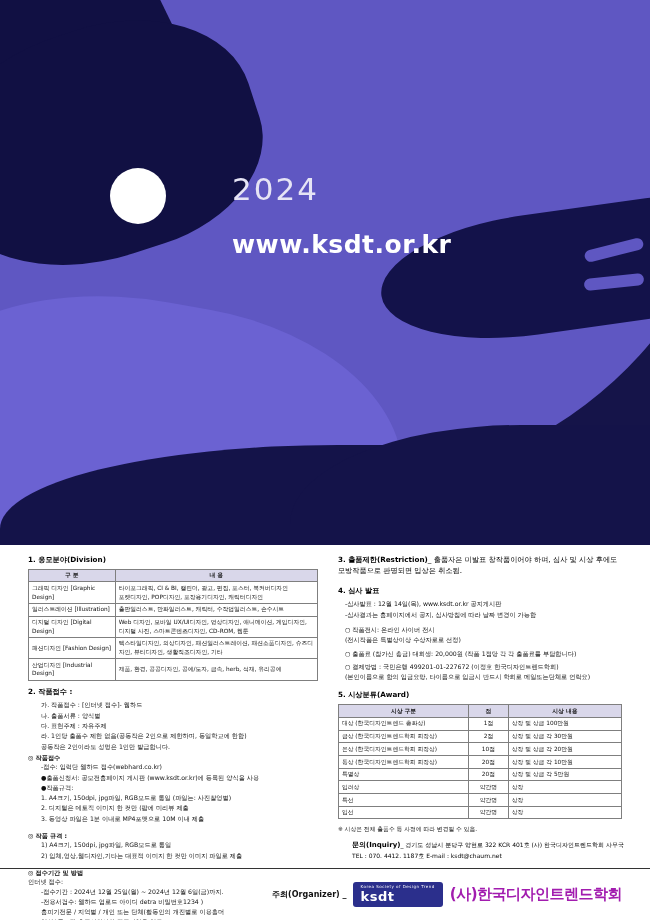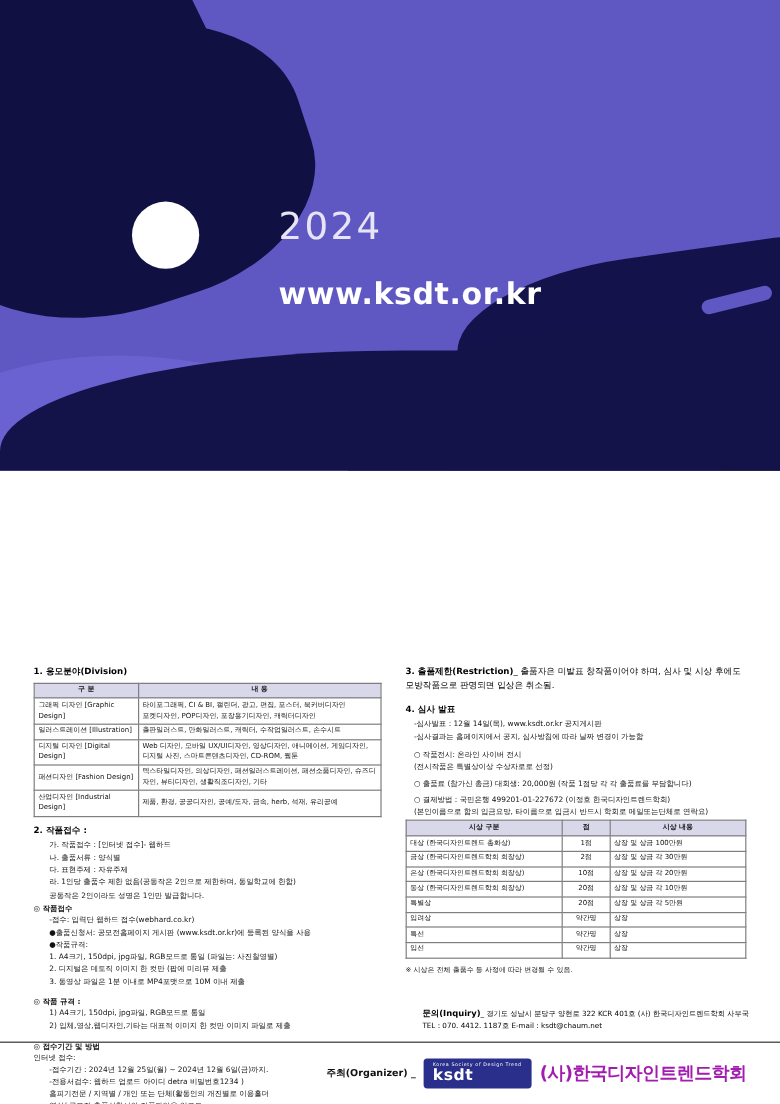--- a/index.html
+++ b/index.html
@@ -8,21 +8,21 @@
     width: 650px; height: 920px;
     background: #ffffff;
     font-family: "DejaVu Sans", "Liberation Sans", sans-serif;
     overflow: hidden;
     position: relative;
   }
   .poster { position:relative; width:650px; height:920px; background:#fff; }
 
   
   .art {
-    position:absolute; left:0; top:0; width:650px; height:392px;
+    position:absolute; left:0; top:0; width:650px; height:545px;
     background:#000000;
     overflow:hidden;
   }
   .art .bg-dark {
     position:absolute; left:0; top:0; width:650px; height:545px;
     background:#151449;
   }
   
   .art .sweep {
     position:absolute;
@@ -259,20 +259,21 @@
       </ul>
       <div style="height:4px"></div>
       <ul class="lst">
         <li>○ 작품전시: 온라인 사이버 전시</li>
         <li>  (전시작품은 특별상이상 수상자로로 선정)</li>
         <li style="margin-top:4px">○ 출품료 (참가신 총금) 대회생: 20,000원 (작품 1점당 각 각 출품료를 부담합니다)</li>
         <li style="margin-top:4px">○ 결제방법 : 국민은행 499201-01-227672 (이정호 한국디자인트렌드학회)</li>
         <li>  (본인이름으로 함의 입금요망, 타이름으로 입금시 반드시 학회로 메일또는단체로 연락요)</li>
       </ul>
 
+      <h3 class="sec sp">5. 시상분류(Award)</h3>
       <table class="tbl award">
         <thead>
           <tr>
             <th>시상 구분</th>
             <th>점</th>
             <th>시상 내용</th>
           </tr>
         </thead>
         <tbody>
           <tr>

